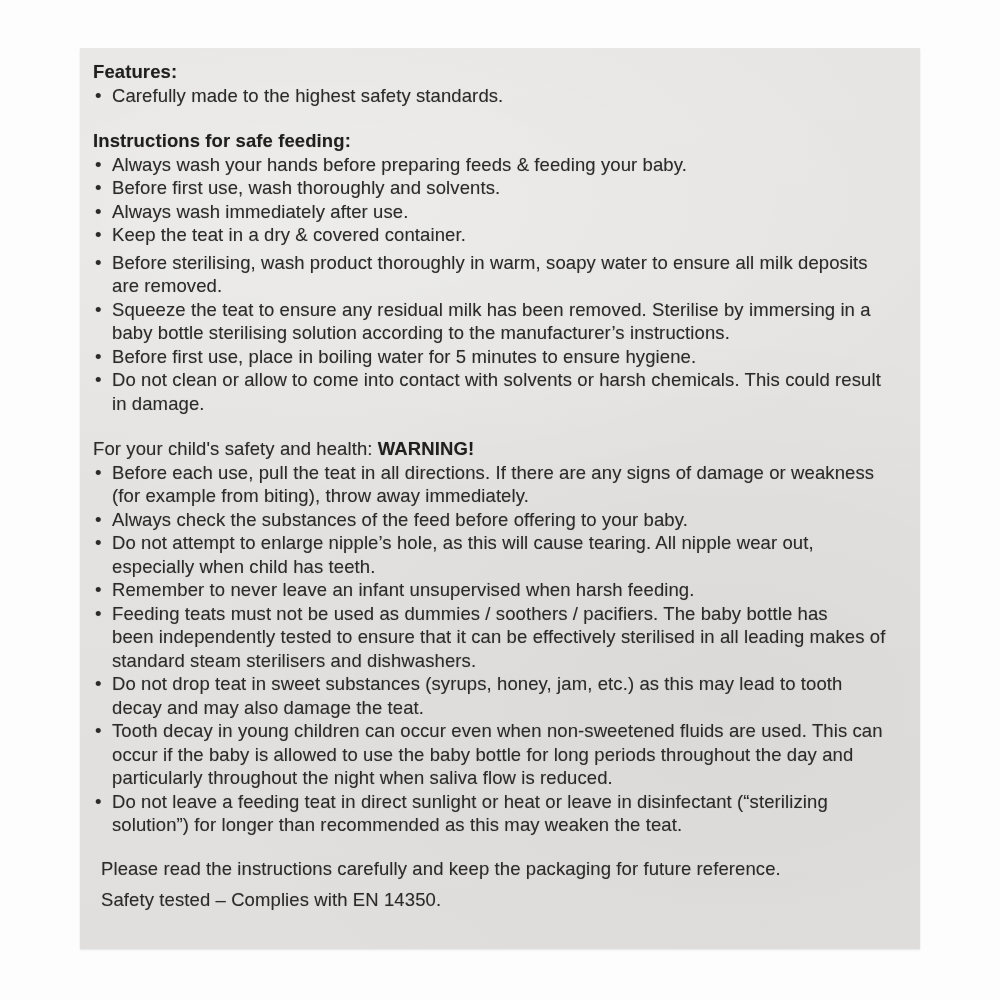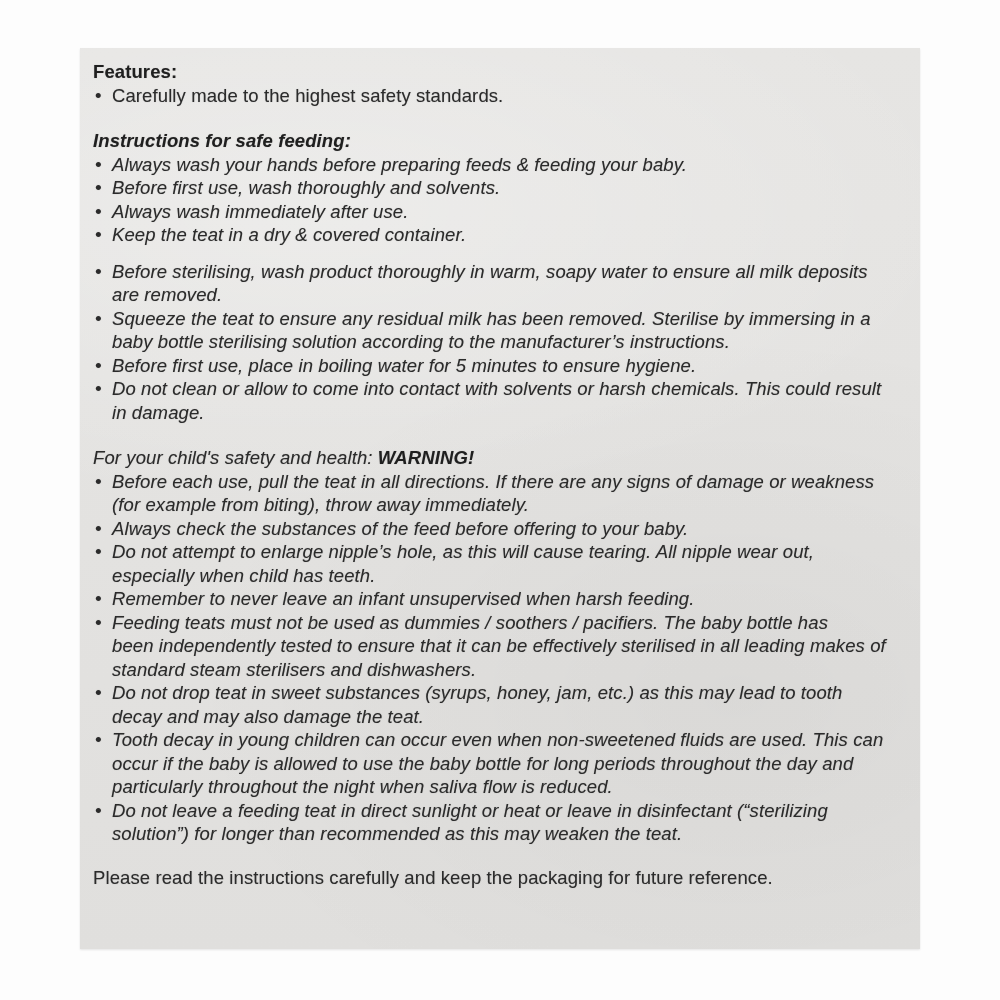--- a/index.html
+++ b/index.html
@@ -36,21 +36,21 @@
     left: 13px;
     top: 12px;
     right: 6px;
     color: #2b2b2b;
     font-size: 18.5px;
     line-height: 23.5px;
     letter-spacing: 0.1px;
     text-shadow: 0 0 1px rgba(43,43,43,0.30);
   }
   .section { margin: 0; }
-  .section + .section { margin-top: 13px; font-style: italic; }
+  .section + .section { margin-top: 4px; }
   .heading {
     margin: 22px 0 0 0;
     font-weight: bold;
     color: #1f1f1f;
   }
   .section:first-child .heading { margin-top: 0; }
   .heading.mixed { font-weight: normal; color: #2b2b2b; }
   .heading.mixed b { font-weight: bold; color: #1f1f1f; }
   ul.bullets {
     list-style: none;
@@ -66,21 +66,21 @@
     flex: 0 0 17px;
     width: 17px;
     text-align: left;
     padding-left: 2px;
   }
   .btext {
     white-space: pre;
     flex: 1 1 auto;
   }
   .footer { margin-top: 20px; }
-  .footer p { margin: 0; white-space: pre; }
+  .footer p { margin: 8px; white-space: pre; }
 </style>
 </head>
 <body>
 
 <div class="stage">
   <div class="paper">
     <div class="content">
 
       <div class="section">
         <p class="heading">Features:</p>
@@ -179,17 +179,18 @@
           <li>
             <span class="marker">•</span>
             <span class="btext">Do not leave a feeding teat in direct sunlight or heat or leave in disinfectant (“sterilizing
 solution”) for longer than recommended as this may weaken the teat.</span>
           </li>
         </ul>
       </div>
 
       <div class="footer">
         <p>Please read the instructions carefully and keep the packaging for future reference.</p>
+        <p>Safety tested – Complies with EN 14350.</p>
       </div>
 
     </div>
   </div>
 </div>
 
 </body></html>

